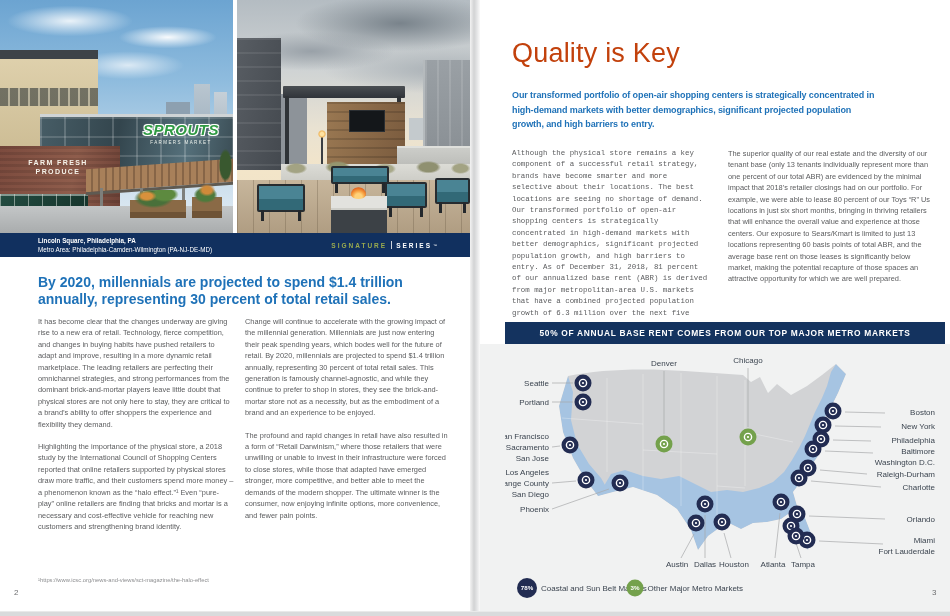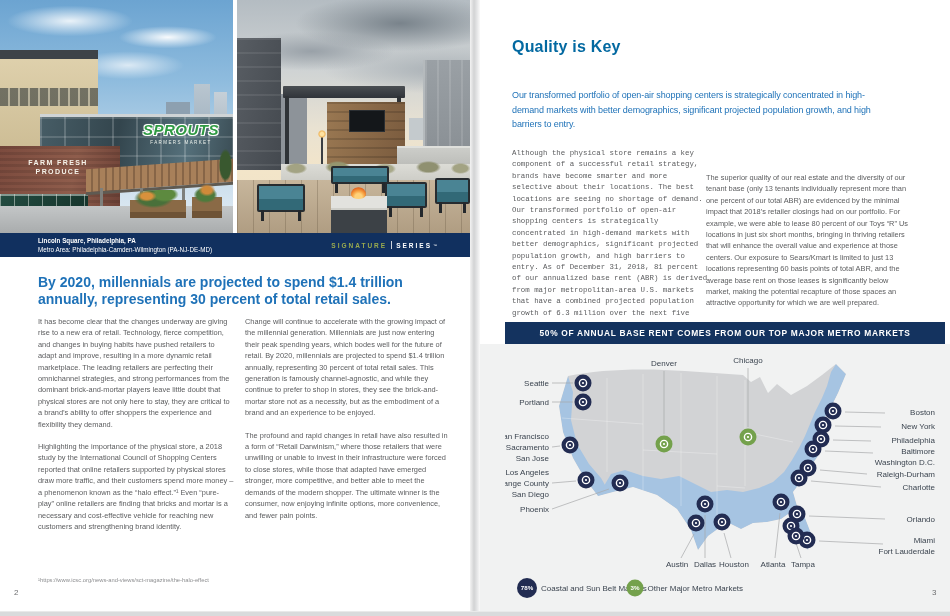--- a/index.html
+++ b/index.html
@@ -143,26 +143,26 @@
   .body-col { position:absolute; top:316px; color:#5b5c5e; font-size:7.4px; line-height:11.4px; }
   .body-col p + p { margin-top:11px; }
   .lp-col1 { left:38px; width:197px; }
   .lp-col2 { left:245px; width:205px; }
   .footnote { position:absolute; left:38px; top:577px; color:#8d8e90; font-size:5.8px; }
   .pagenum { position:absolute; color:#6d6e70; font-size:8px; }
   .pn-left { left:14px; top:588px; }
   .pn-right { left:452px; top:588px; z-index:5; }
 
   
-  .rp-title { position:absolute; left:32px; top:38px; color:#0369a1; font-size:16px; font-weight:700; letter-spacing:.2px; }
+  .rp-title { position:absolute; left:32px; top:38px; color:#c2410c; font-size:27px; font-weight:400; letter-spacing:.2px; }
   .rp-intro { position:absolute; left:32px; top:88px; width:372px; color:#1f72b8;
-    font-size:9px; font-weight:400; line-height:14.5px; letter-spacing:-.1px; }
+    font-size:9px; font-weight:700; line-height:14.5px; letter-spacing:-.1px; }
   .rp-col { position:absolute; top:148px; color:#5b5c5e; font-size:7.4px; line-height:11.4px; }
   .rp-col1 { left:32px; width:199px;font-family:Liberation Mono, monospace; }
-  .rp-col2 { left:226px; width:205px;margin-top:24px; }
+  .rp-col2 { left:248px; width:205px; }
   .map-bg { position:absolute; left:0; top:344px; width:470px; height:268px; background:#f1f2f2; }
   .banner { position:absolute; left:25px; top:322px; width:440px; height:22px; background:#14335f;
     color:#fff; font-size:8.4px; font-weight:700; letter-spacing:.7px; text-align:center; line-height:22px; }
   .map-wrap { position:absolute; left:25px; top:346px; width:440px; height:260px; }
   #map-svg { width:440px; height:260px; display:block; }
   #map-svg text { font-family:"Liberation Sans",sans-serif; }
   .land { fill:#d2d3d5; }
   .band { fill:#a6c4e2; }
   .stateline { stroke:#ffffff; stroke-opacity:.4; stroke-width:.7; fill:none; }
   .leader { stroke:#a7a9ab; stroke-width:.7; }

